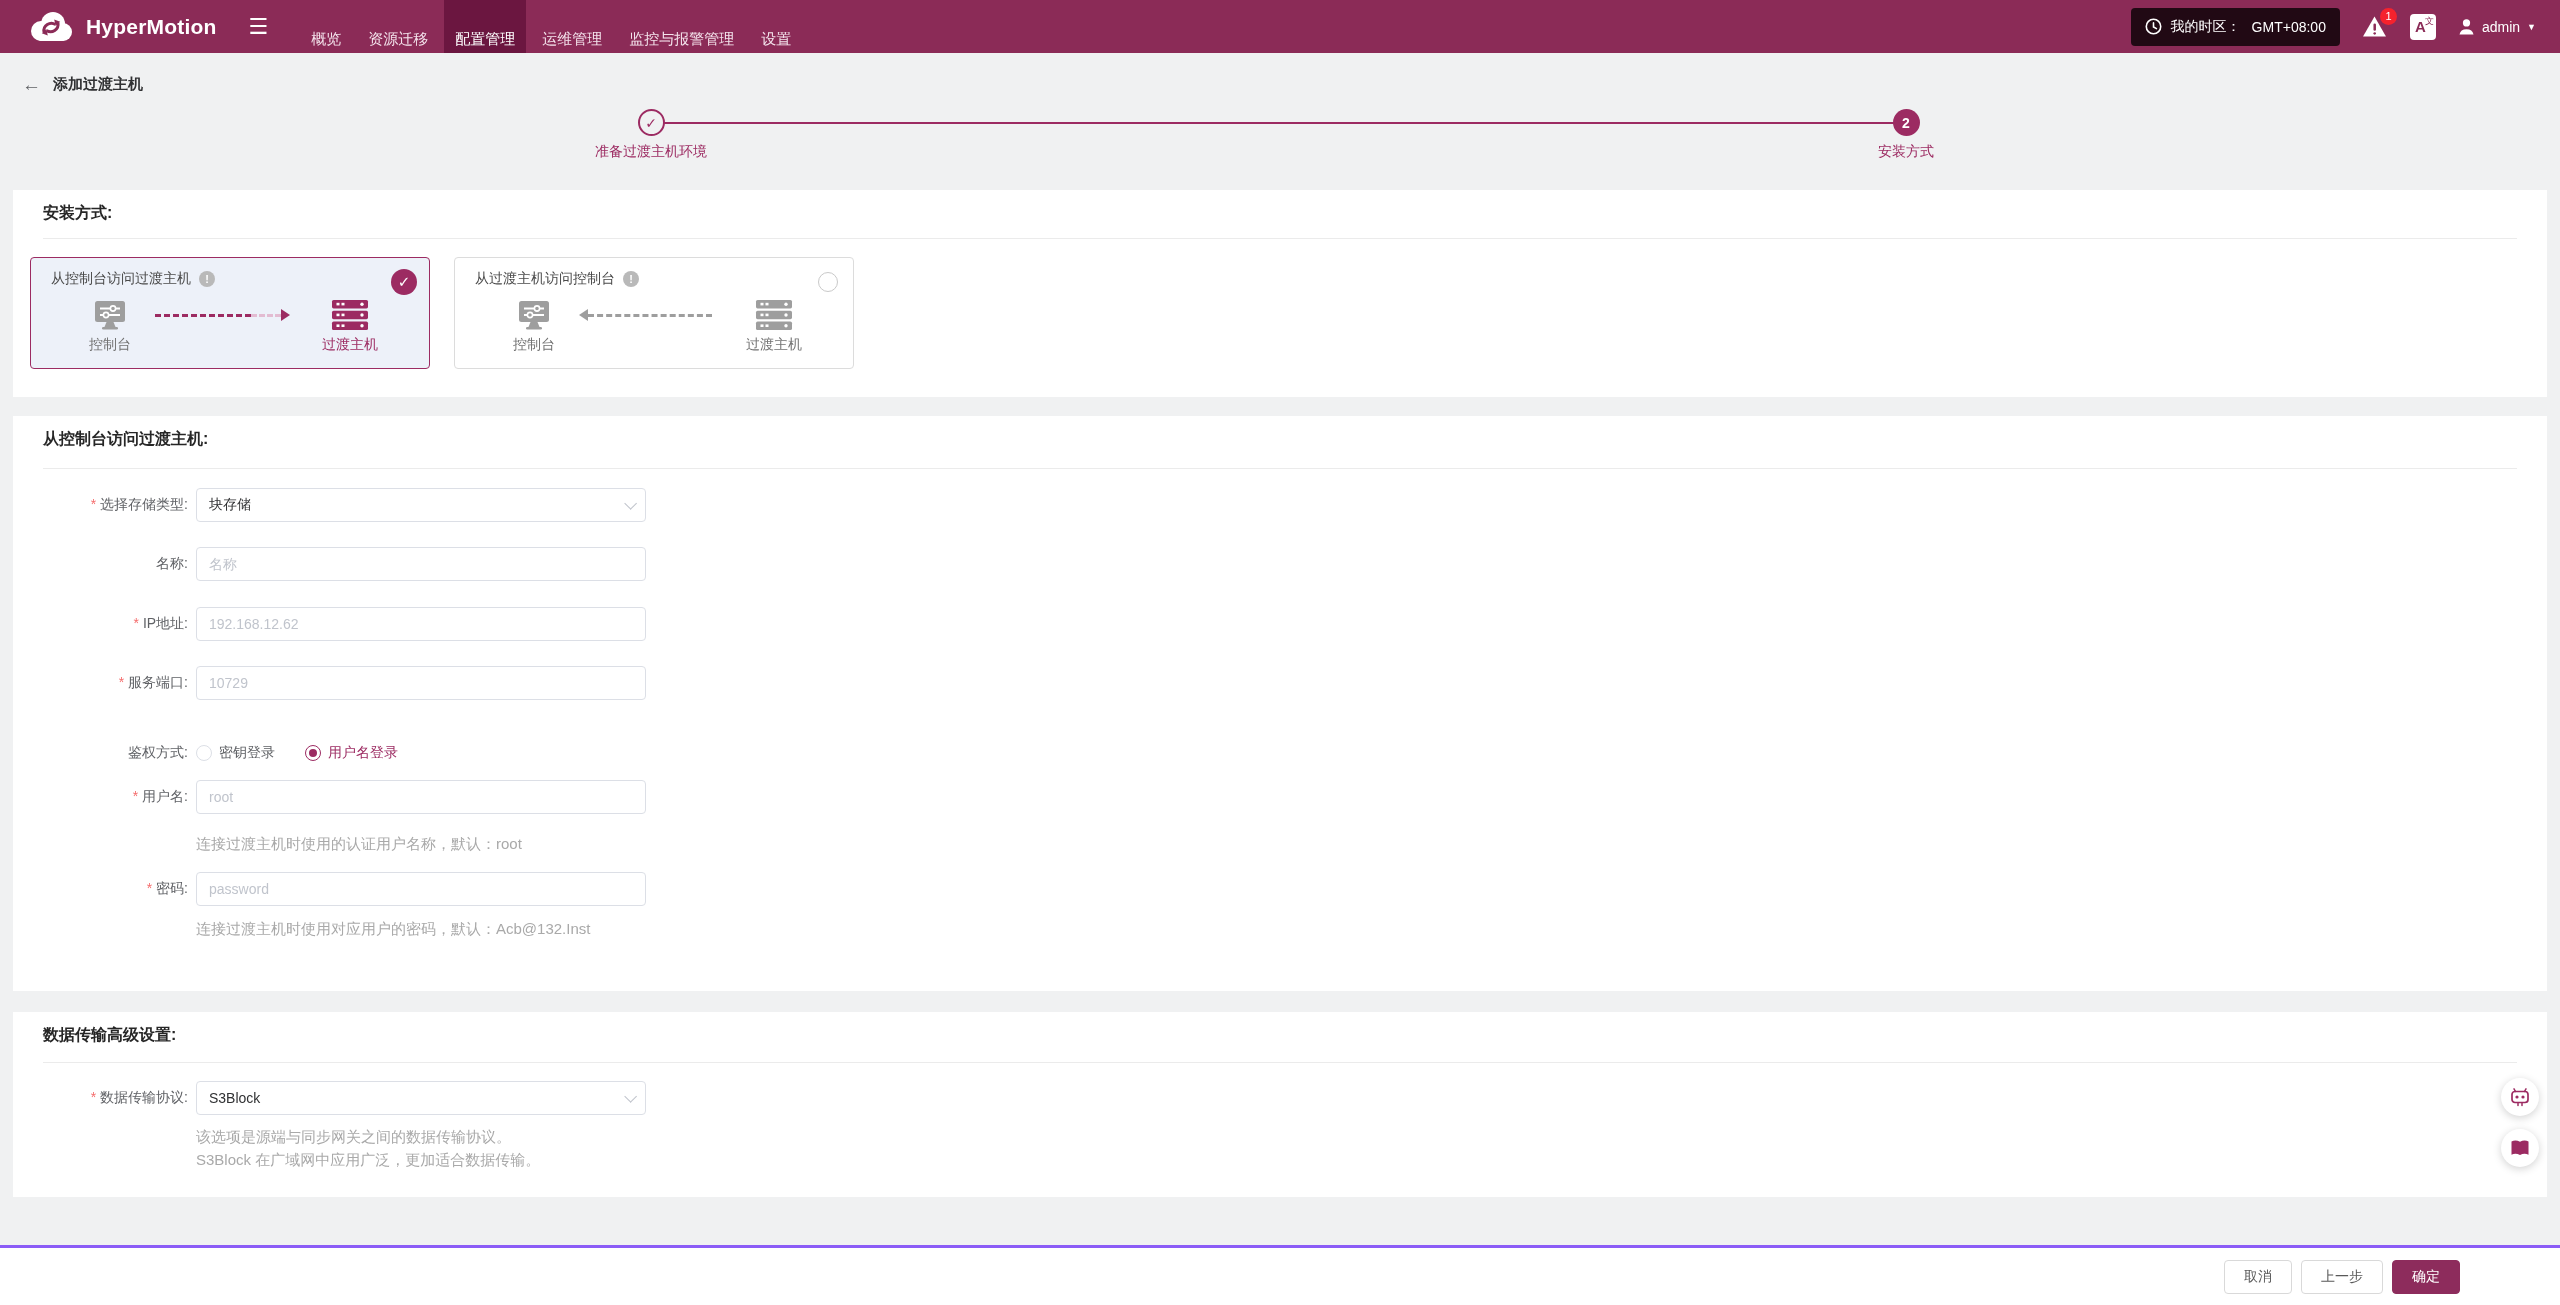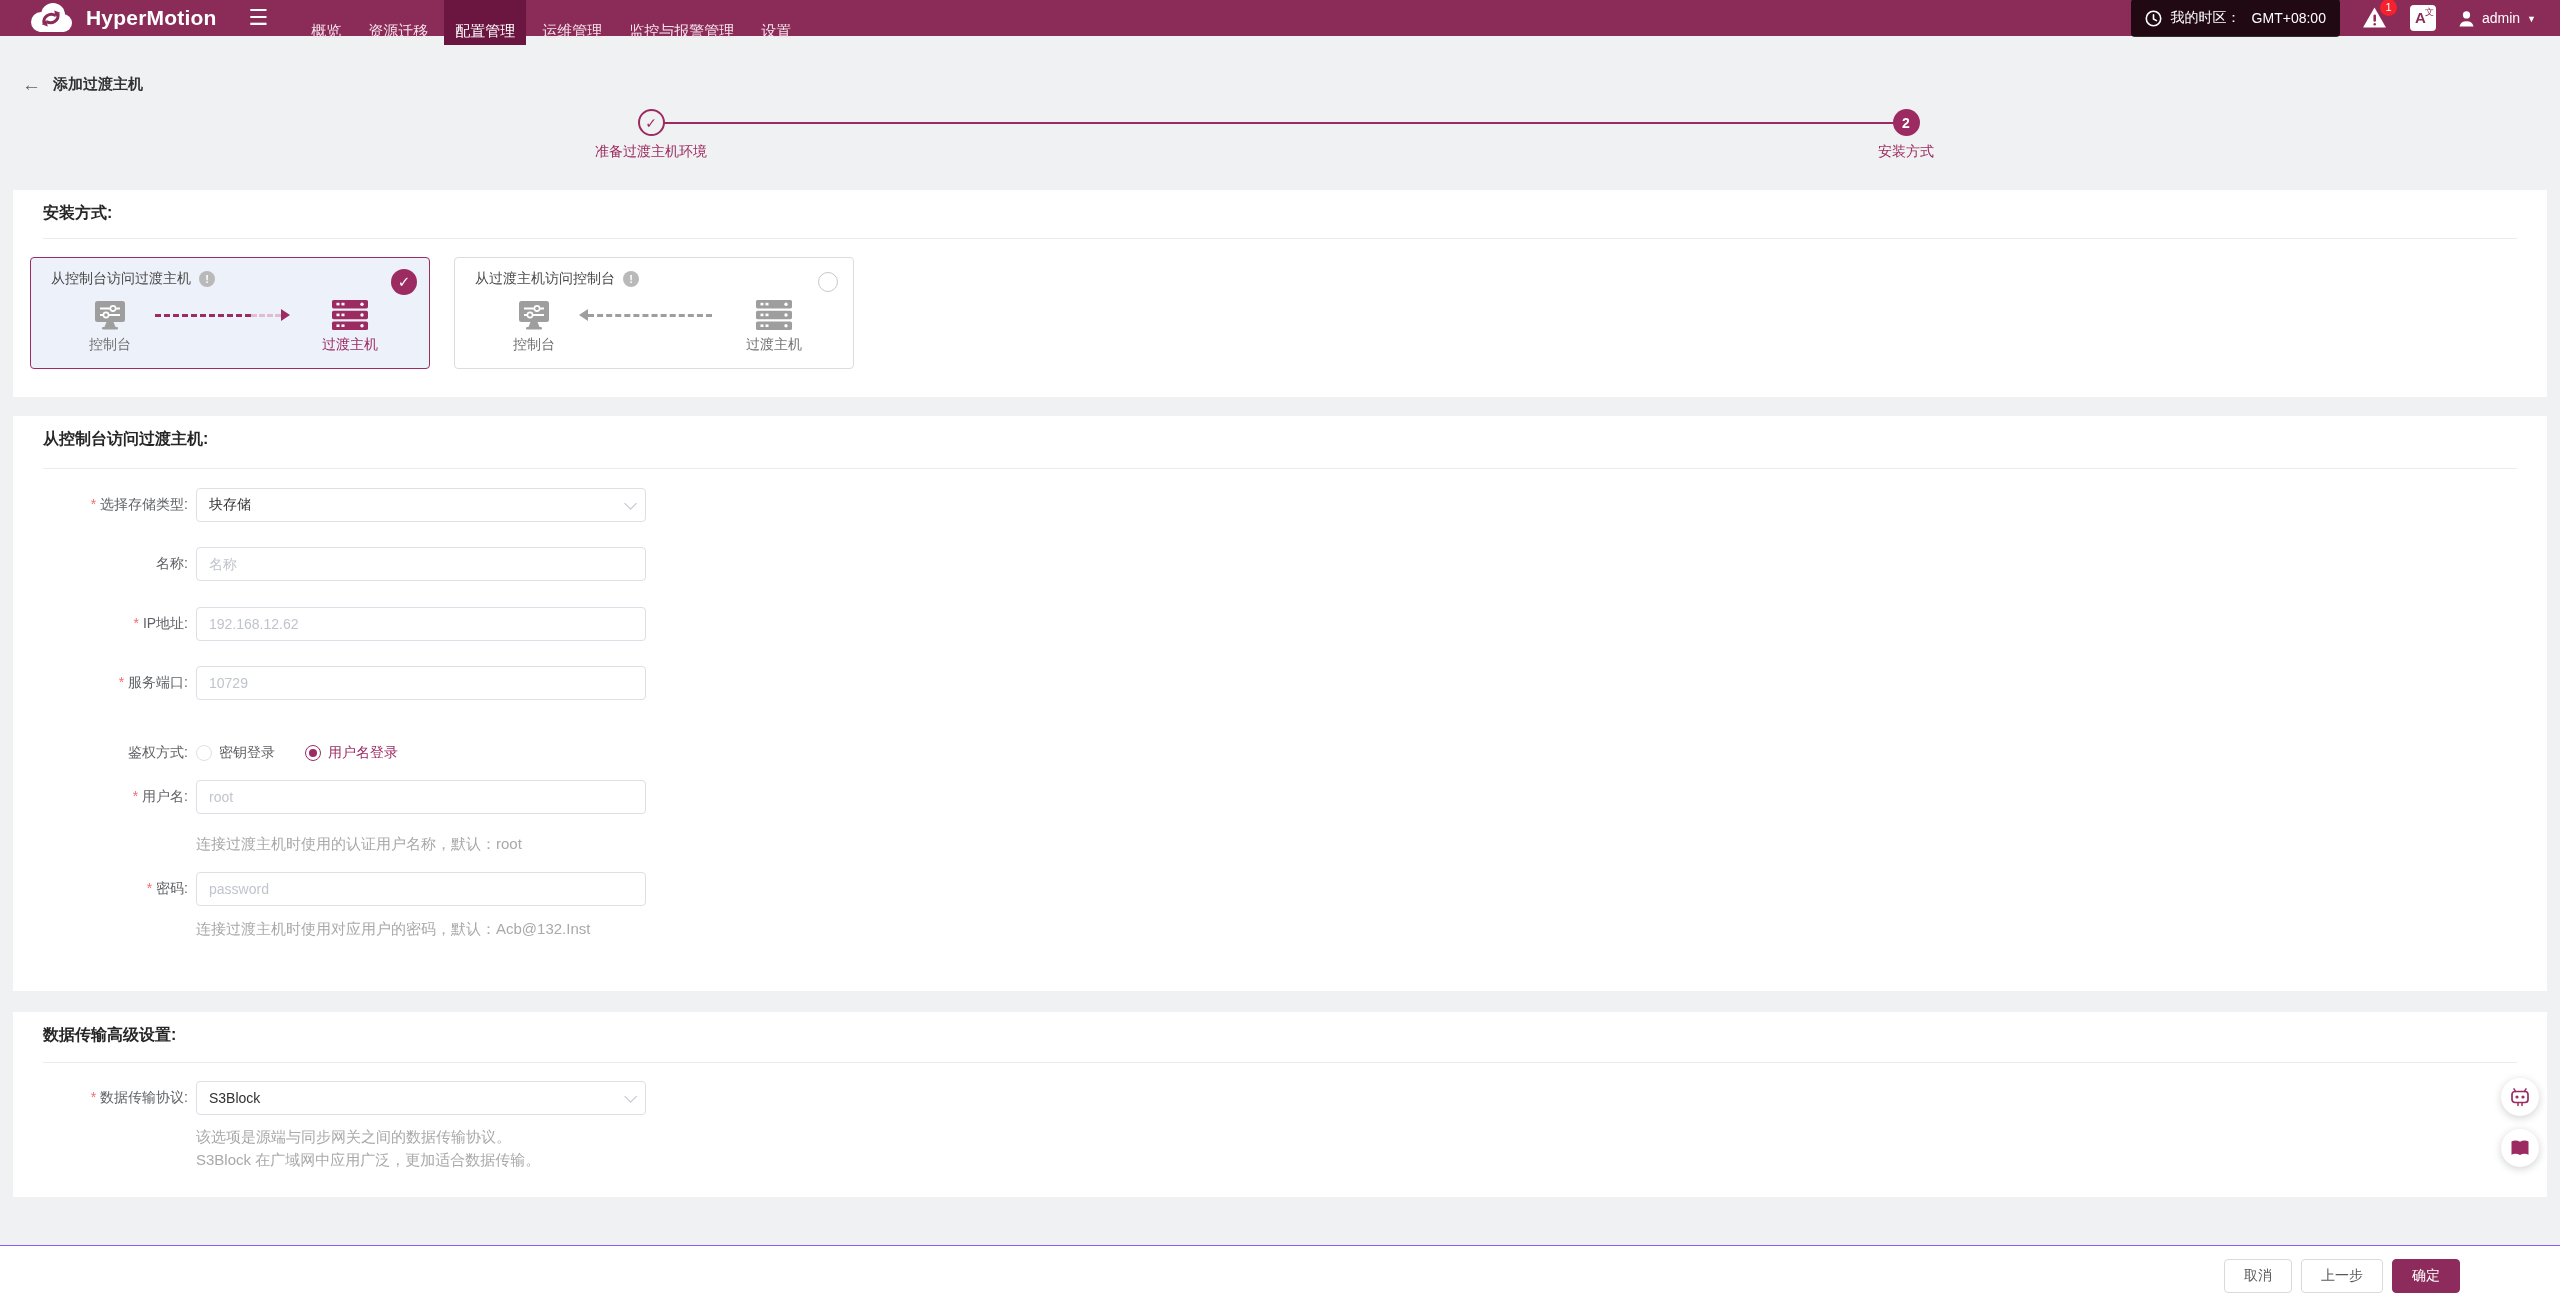--- a/index.html
+++ b/index.html
@@ -1,21 +1,21 @@
 <!DOCTYPE html>
 <html><head>
 <meta charset="utf-8">
 <style>
   * { margin:0; padding:0; box-sizing:border-box; }
   html,body { background:#e9e9e9; }
   body { font-family:"Liberation Sans","DejaVu Sans",sans-serif; }
   .root { position:relative; width:2560px; height:1305px; background:#f0f1f2; overflow:hidden; }
 
   
-  .nav { position:absolute; top:0; left:0; width:2560px; height:36px;
+  .nav { position:absolute; top:0; left:0; width:2560px; height:53px;
          background:#8B2B57; display:flex; align-items:center; padding-left:28px; color:#fff; }
   .brand { display:flex; align-items:center; gap:12px; cursor:pointer; }
   .brand-text { font-size:21px; font-weight:bold; letter-spacing:.2px; }
   .hamburger { margin-left:26px; font-size:22px; line-height:1; cursor:pointer; padding:4px 6px; }
   .menu { display:flex; align-items:center; height:53px; margin-left:26px; gap:5px; }
   .menu-item { height:53px; line-height:53px; padding:12px 11px; font-size:15px; color:#f4e3ec; cursor:pointer; white-space:nowrap; }
   .menu-item.active { background:#6B1640; color:#fff; }
   .nav-right { margin-left:auto; display:flex; align-items:center; gap:22px; padding-right:24px; }
   .tz-pill { height:38px; background:rgba(10,2,6,.82); border-radius:4px; display:flex; align-items:center; gap:9px; padding:0 14px; font-size:14px; }
   .tz-label { color:#fff; }
@@ -92,21 +92,21 @@
   .hint { position:absolute; font-size:15px; color:#A9A9A9; left:183px; }
   .radio-group { display:flex; align-items:center; gap:30px; margin-left:8px; }
   .radio-opt { display:flex; align-items:center; gap:7px; cursor:pointer; }
   .rdot { width:16px; height:16px; border-radius:50%; border:1px solid #DCDFE6; background:#fff; position:relative; }
   .rdot.on { border-color:#9C2B62; }
   .rdot.on::after { content:""; position:absolute; left:3px; top:3px; width:8px; height:8px; border-radius:50%; background:#9C2B62; }
   .rlabel { font-size:14px; color:#606266; }
   .rlabel.on { color:#9C2B62; }
 
   
-  .footer { position:absolute; top:1245px; left:0; width:2560px; height:60px; background:#fff; border-top:1px solid #8b5cf6;
+  .footer { position:absolute; top:1245px; left:0; width:2560px; height:60px; background:#fff; border-top:3px solid #8b5cf6;
             display:flex; align-items:center; justify-content:flex-end; gap:9px; padding-right:100px; }
   .btn { height:34px; padding:0 19px; border-radius:4px; font-size:14px; cursor:pointer;
          font-family:"Liberation Sans","DejaVu Sans",sans-serif; }
   .btn.ghost { background:#fff; border:1px solid #D9D9D9; color:#595959; }
   .btn.primary { background:#8D2C5C; border:1px solid #8D2C5C; color:#fff; }
 
   
   .fab { position:absolute; left:2501px; width:38px; height:38px; border-radius:50%; background:#fff;
          box-shadow:0 2px 8px rgba(0,0,0,.18); display:flex; align-items:center; justify-content:center; cursor:pointer; z-index:5; }
   .fab1 { top:1078px; }

